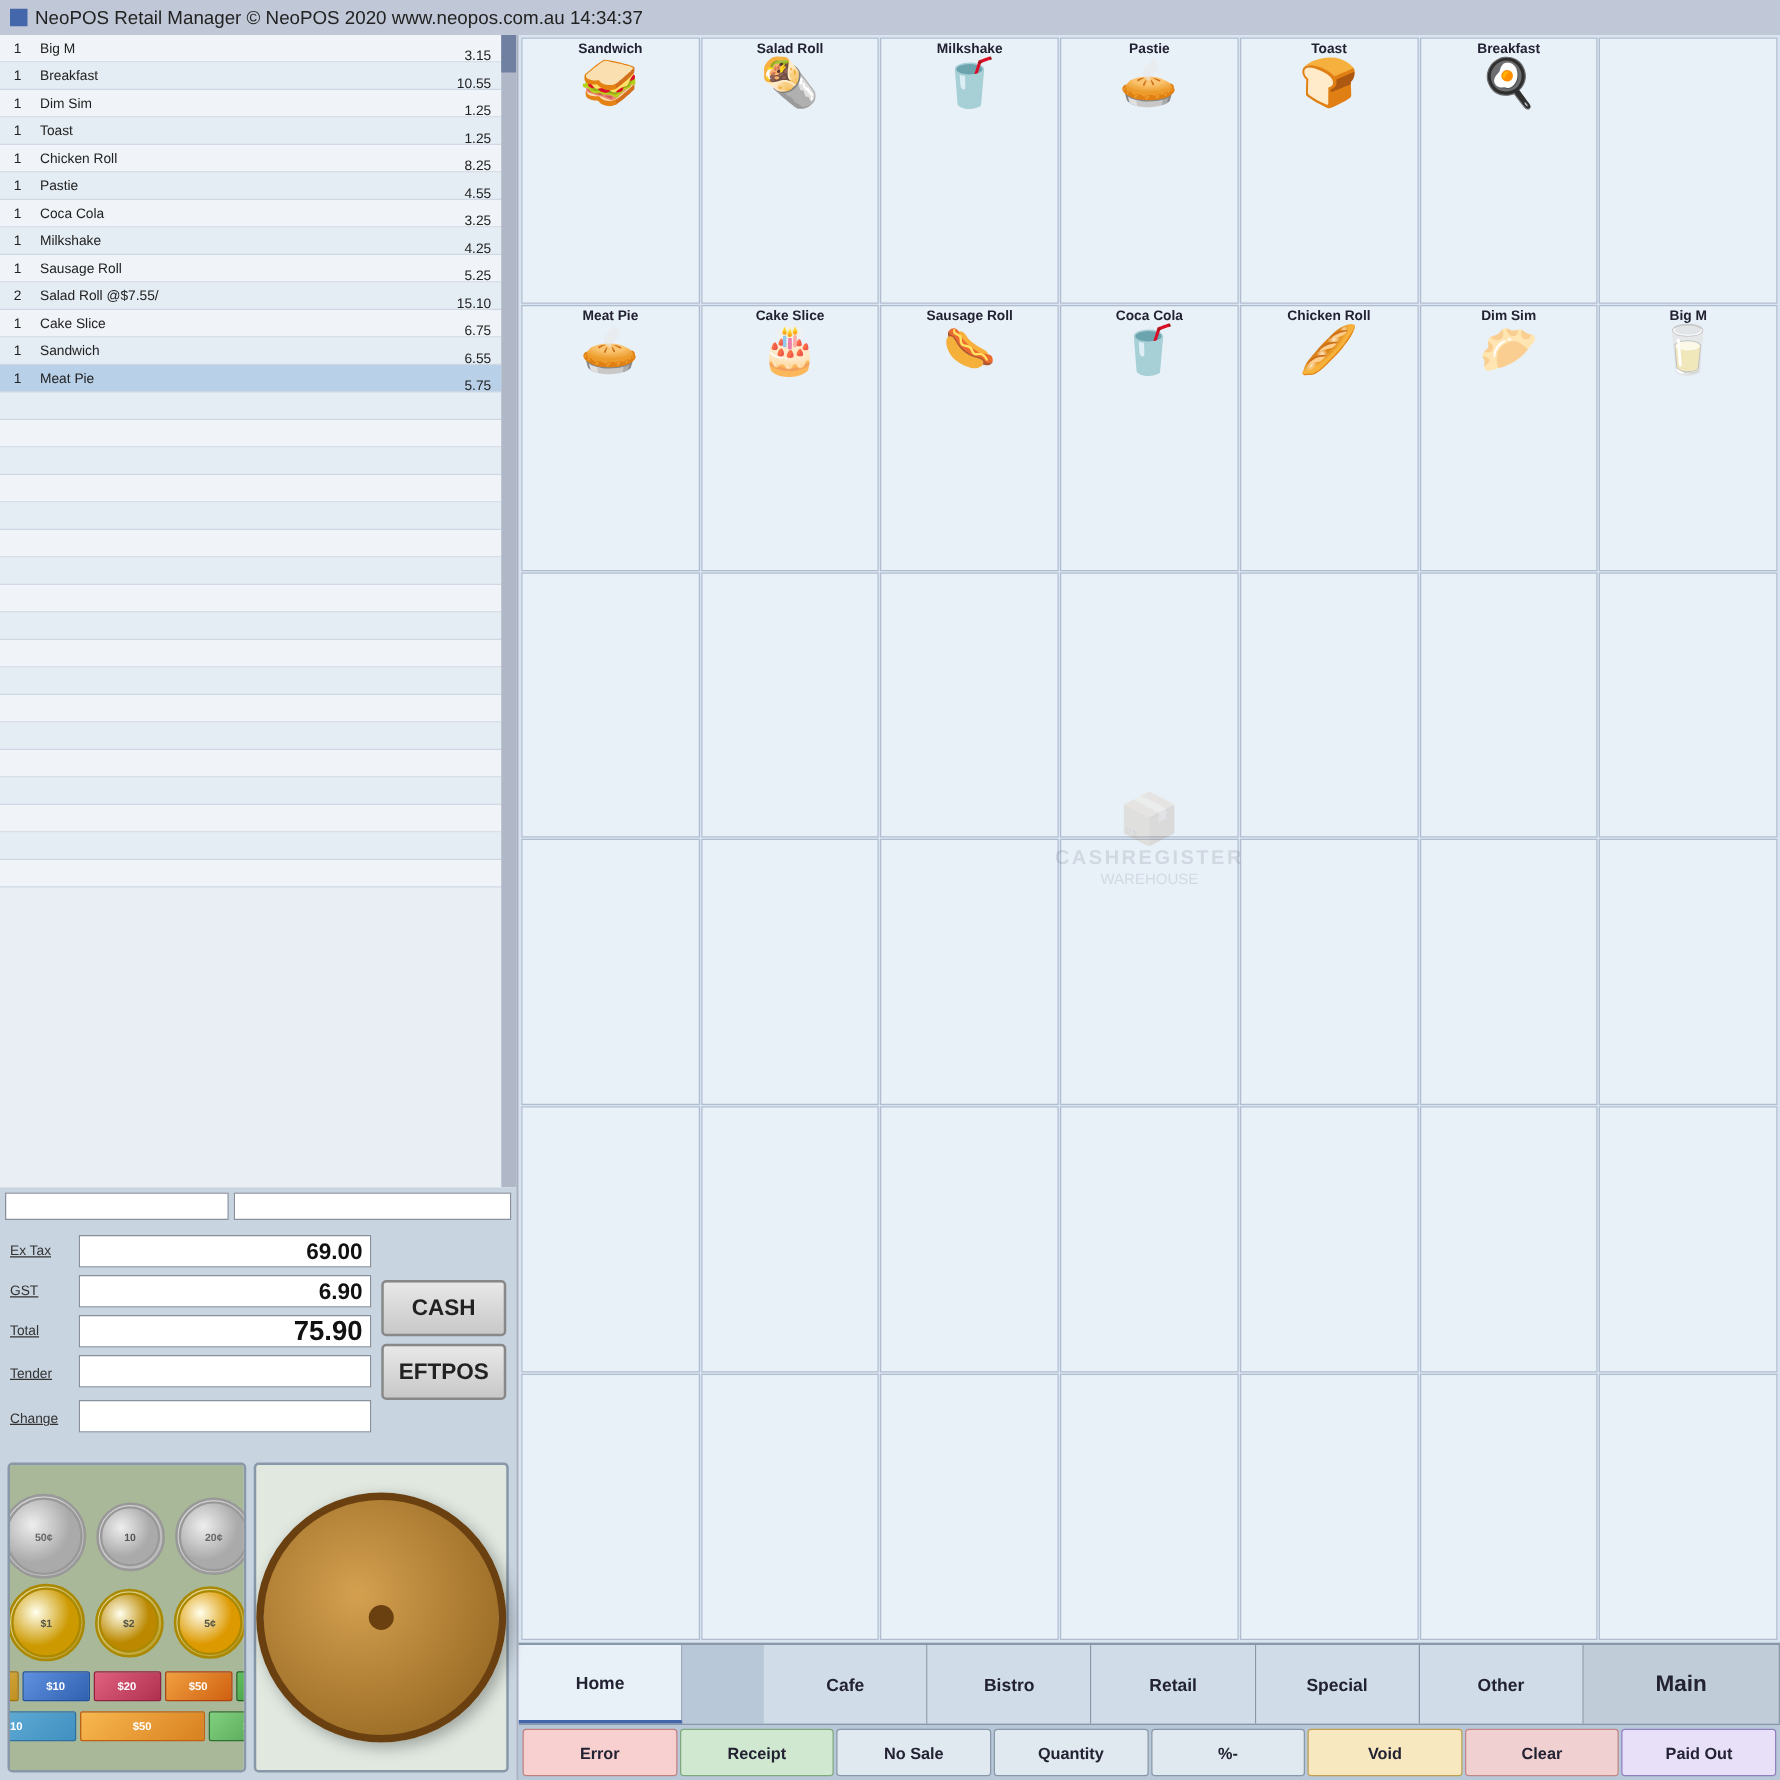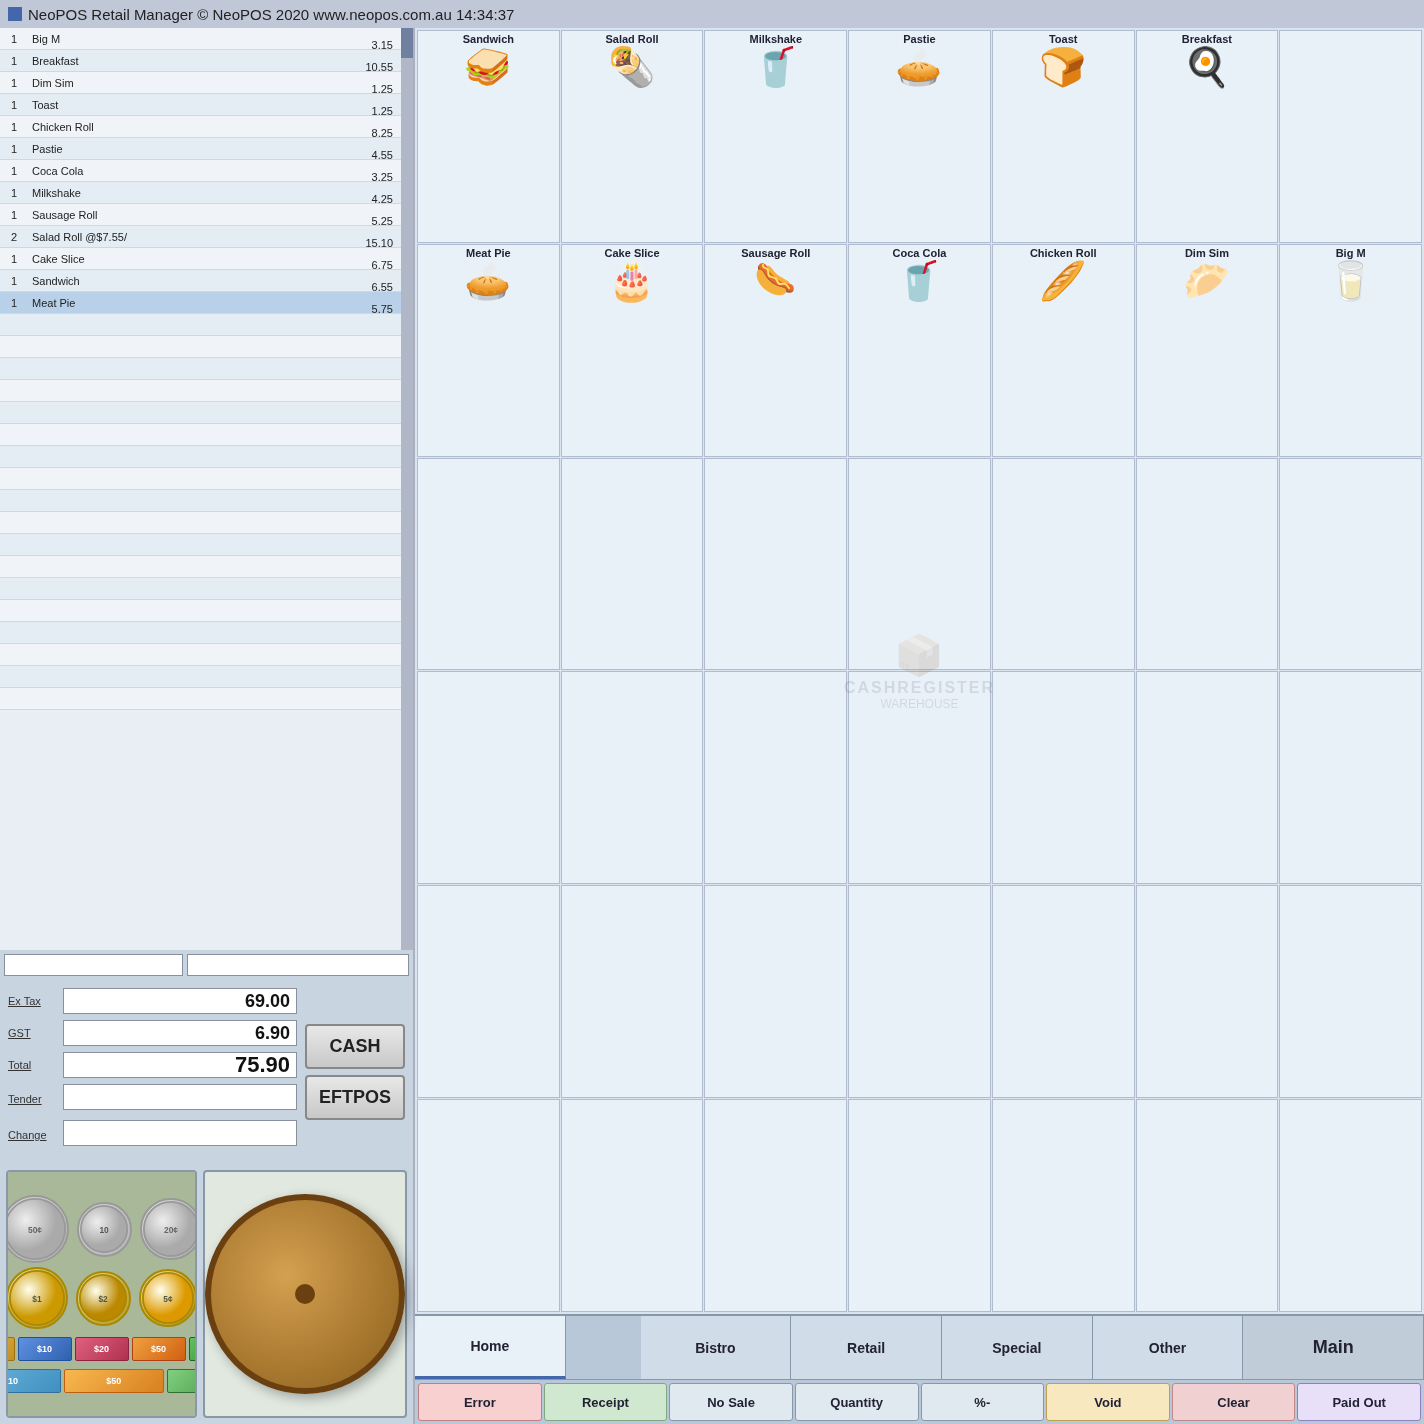--- a/index.html
+++ b/index.html
@@ -817,20 +817,21 @@
       <div id="watermark">
         <span class="wm-icon">📦</span>
         <div class="wm-text">CASHREGISTER</div>
         <div class="wm-sub">WAREHOUSE</div>
       </div>
     </div>
 
     <div id="category-nav">
       <div class="cat-button active">Home</div>
       <div style="flex:0.5;background:#b8c8d8;"></div>
+      <div class="cat-button">Cafe</div>
       <div class="cat-button">Bistro</div>
       <div class="cat-button">Retail</div>
       <div class="cat-button">Special</div>
       <div class="cat-button">Other</div>
       <div class="cat-button main-btn" style="font-size:18px;font-weight:bold;background:#c0ccd8;">Main</div>
     </div>
 
     <div id="action-bar">
       <button class="action-button error">Error</button>
       <button class="action-button receipt">Receipt</button>

